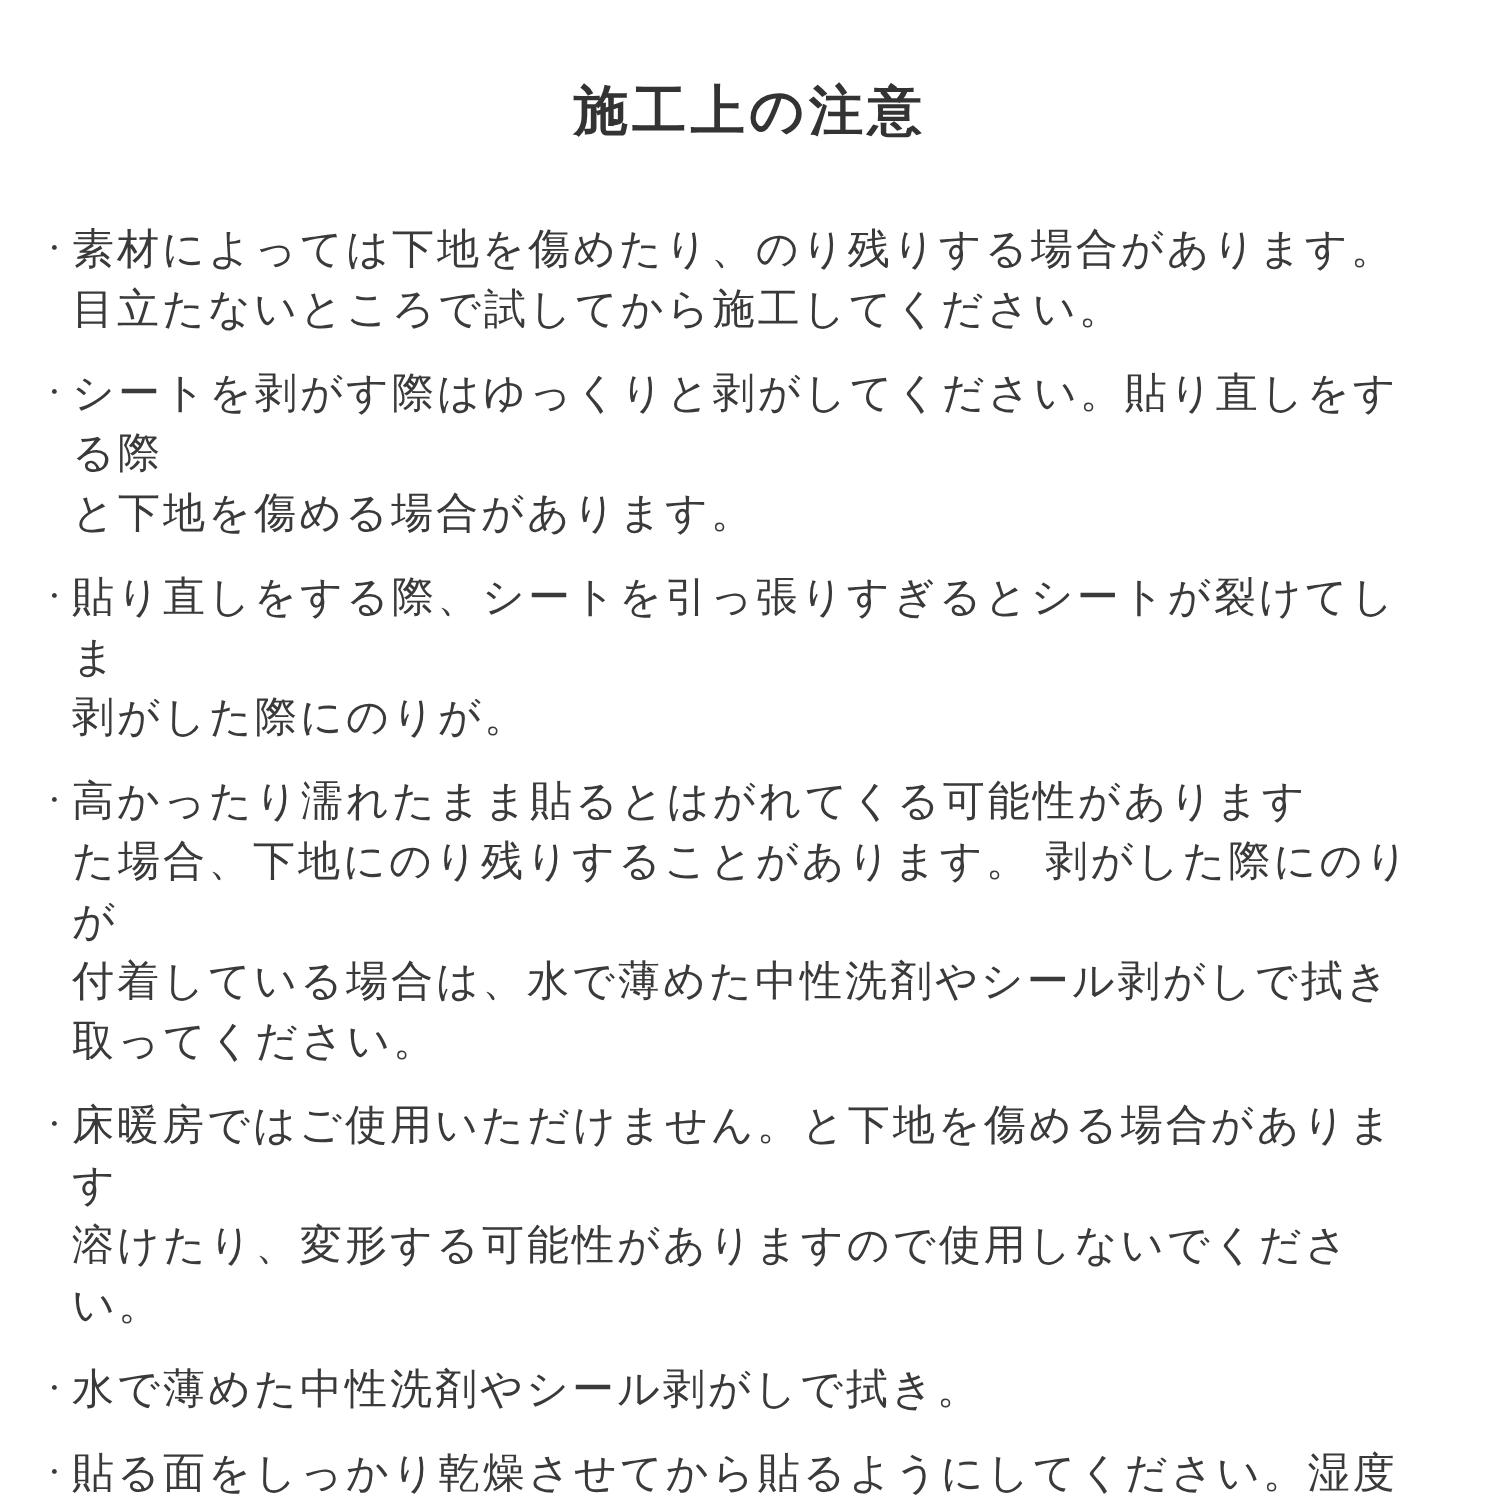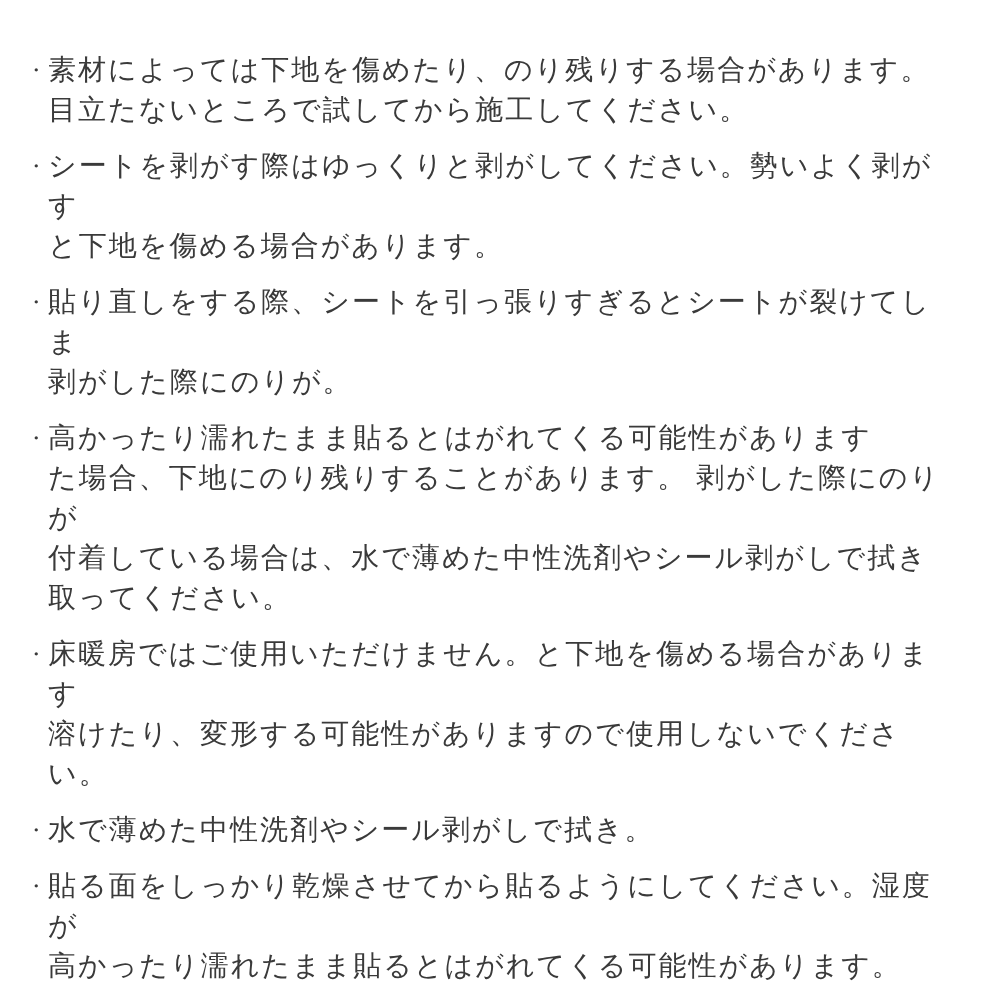--- a/index.html
+++ b/index.html
@@ -44,40 +44,40 @@
   .bullet-marker {
     flex: none;
     width: 22px;
     font-size: 20px;
     line-height: 40px;
     color: #3a3a3a;
   }
   .note-text {
     white-space: pre-line;
     flex: 1;
-    font-family: Liberation Serif, serif;
   }
 </style>
 </head>
 <body>
 
 <div class="page">
 
+  <h1 class="page-title">施工上の注意</h1>
 
   <div class="notes-list">
 
     <div class="note-item">
       <span class="bullet-marker">・</span>
       <span class="note-text">素材によっては下地を傷めたり、のり残りする場合があります。
 目立たないところで試してから施工してください。</span>
     </div>
 
     <div class="note-item">
       <span class="bullet-marker">・</span>
-      <span class="note-text">シートを剥がす際はゆっくりと剥がしてください。勢いよく剥がす
+      <span class="note-text">シートを剥がす際はゆっくりと剥がしてください。貼り直しをする際
 と下地を傷める場合があります。</span>
     </div>
 
     <div class="note-item">
       <span class="bullet-marker">・</span>
       <span class="note-text">貼り直しをする際、シートを引っ張りすぎるとシートが裂けてしま
 剥がした際にのりが。</span>
     </div>
 
     <div class="note-item">

